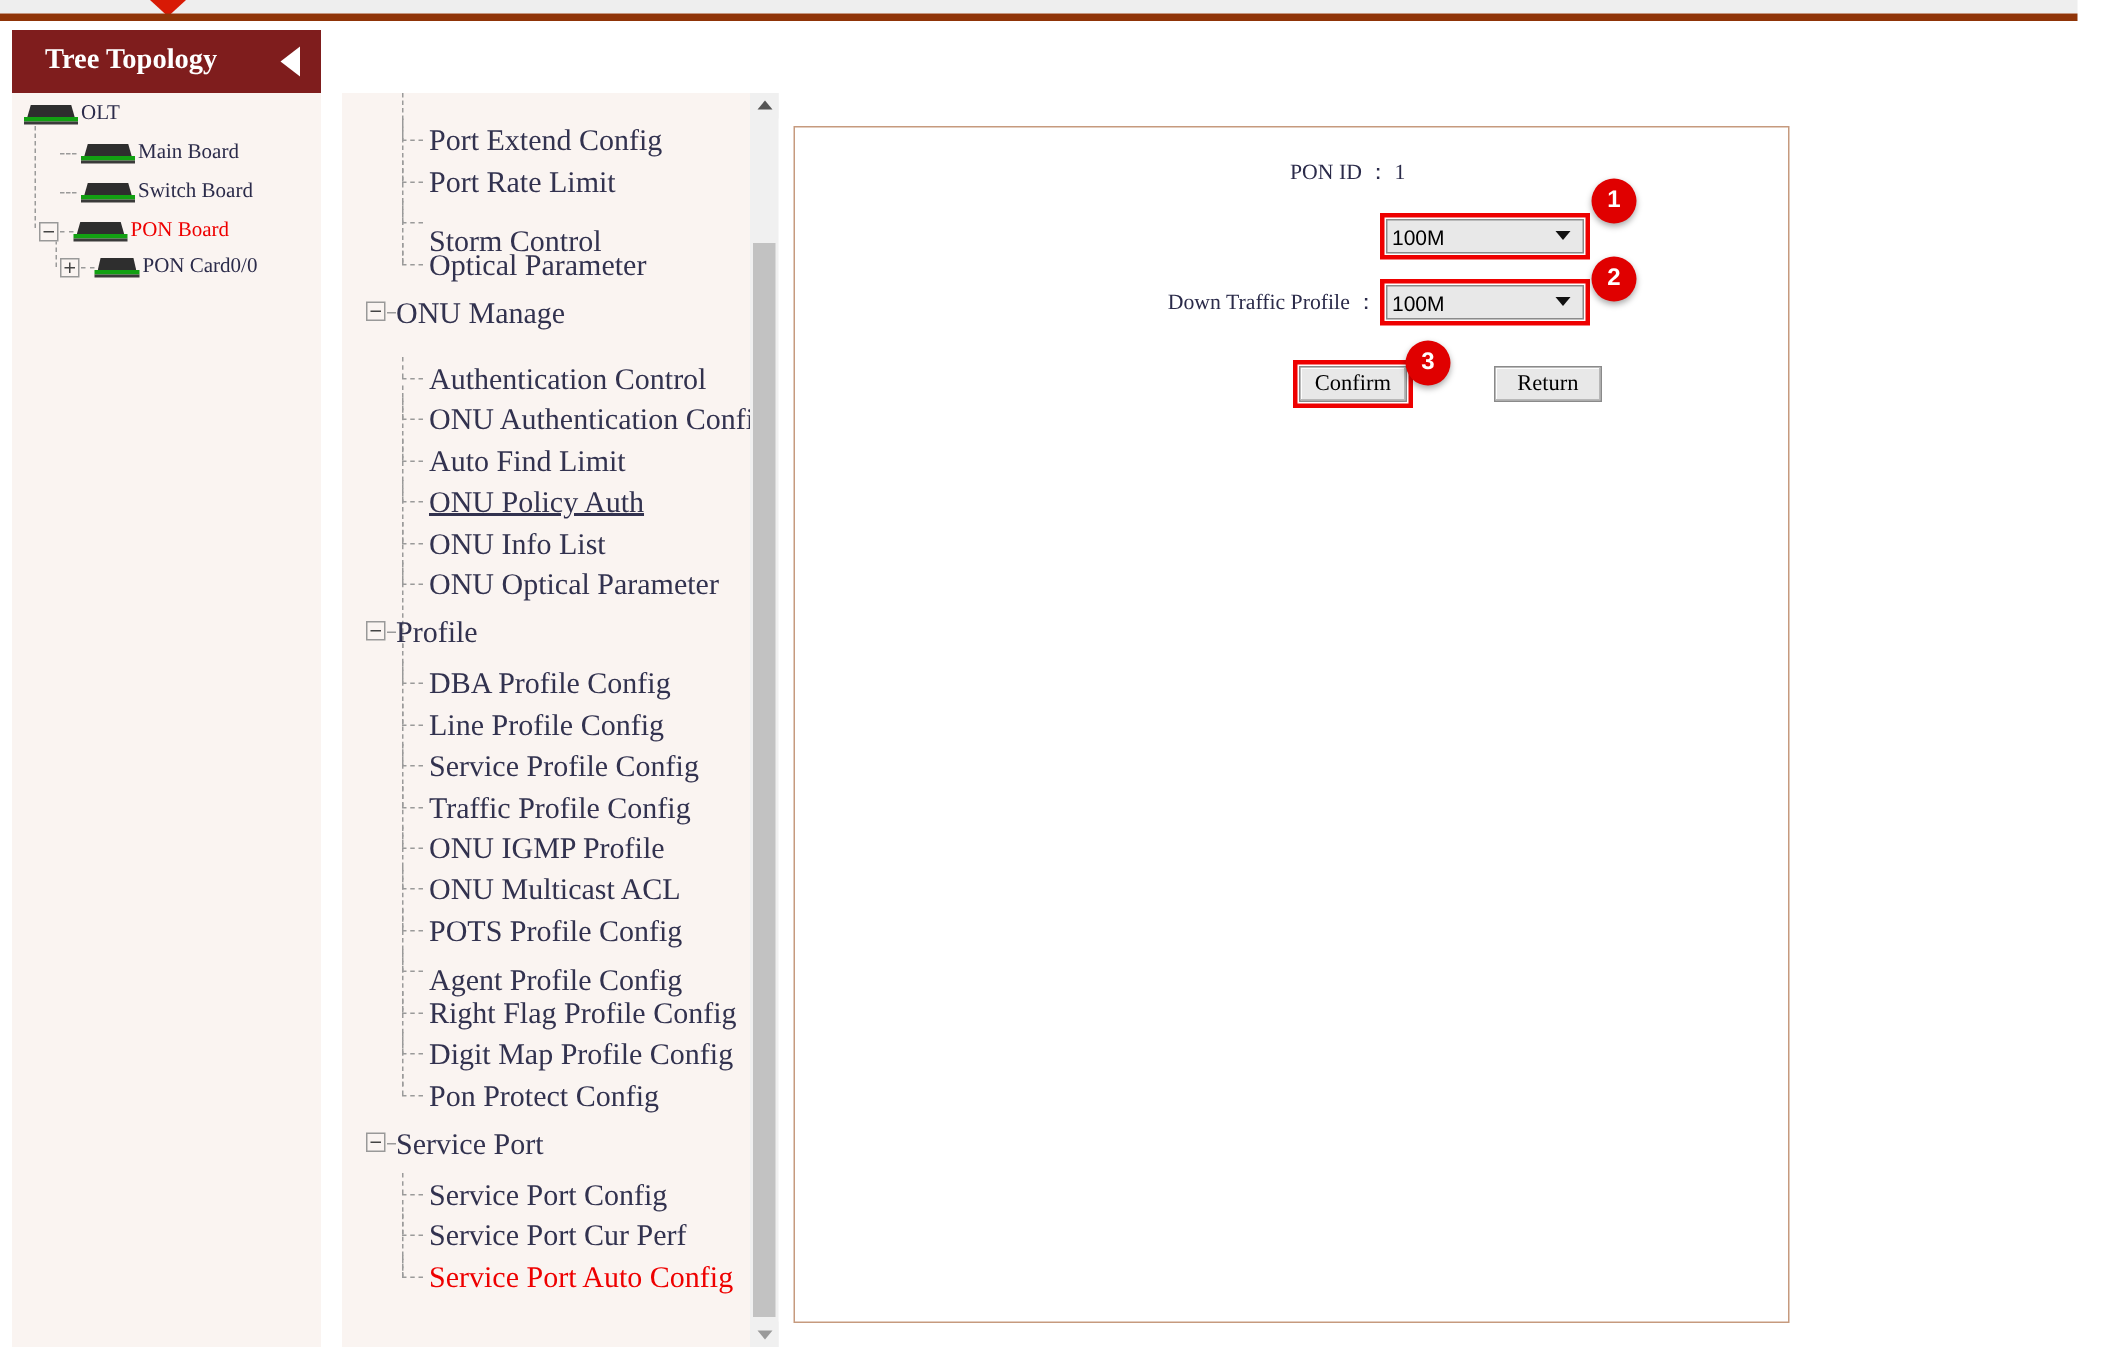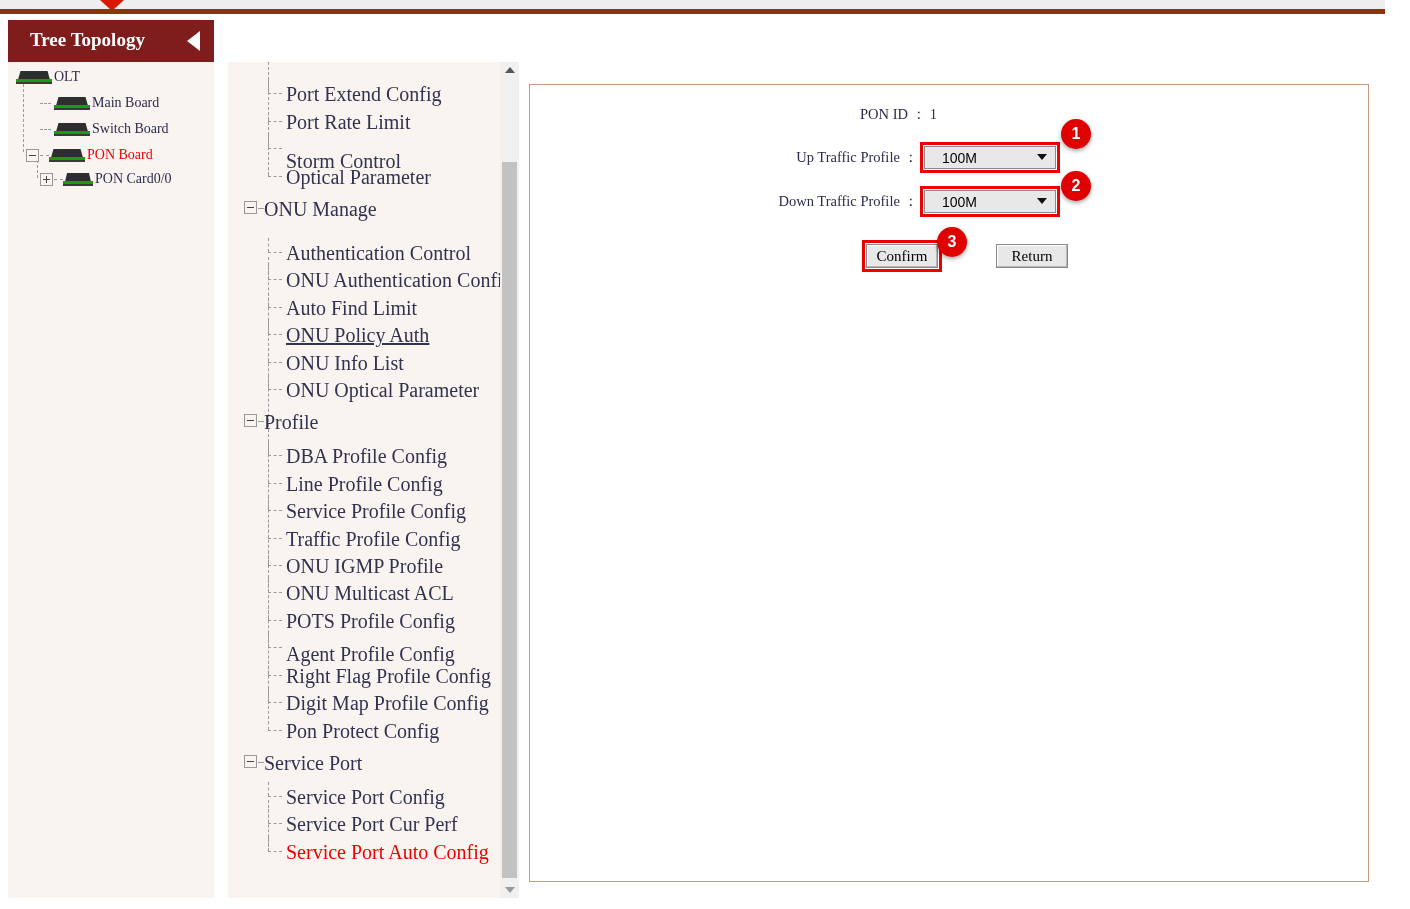--- a/index.html
+++ b/index.html
@@ -139,21 +139,21 @@
   }
   .sb-up i { top:5px; border-bottom:6px solid #555; }
   .sb-dn i { top:6px; border-top:6px solid #9a9a9a; }
   .sb-thumb {
     position:absolute; left:2px; top:100px; width:15px; height:716px;
     background:#c2c2c2; cursor:grab;
   }
 
   
   .content-panel {
-    position:absolute; left:529px; top:84px; width:840px; height:798px;
+    position:absolute; left:529px; top:84px; width:664px; height:798px;
     background:#ffffff; border:1px solid #c69a7e;
   }
   .watermark {
     position:absolute; left:96px; top:335px; width:200px; height:70px;
     user-select:none;
   }
   .wm-foro {
     position:absolute; left:0; top:8px;
     font-size:43px; font-weight:bold; color:#b9b9b9;
     font-family:"Liberation Sans", sans-serif; letter-spacing:-1px;
@@ -179,21 +179,21 @@
     font-size:14.5px; color:#2b2b4a; white-space:nowrap;
   }
   select.ddl {
     position:absolute; left:0; top:0;
     width:132px; height:23px;
     font-size:14px;
     font-family:"Liberation Sans", sans-serif;
     background:#e8e8e8;
     border:1px solid #8b8b8b;
     color:#000;
-    padding-left:17px;
+    padding-left:3px;
     -webkit-appearance:none; appearance:none;
     cursor:pointer;
   }
   .ddl-wrap { position:absolute; width:132px; height:23px; }
   .ddl-arrow {
     position:absolute; right:9px; top:8px; width:0; height:0;
     border-left:5px solid transparent; border-right:5px solid transparent;
     border-top:6px solid #111; pointer-events:none;
   }
   .hl-box {
@@ -348,23 +348,20 @@
       </div>
   </div>
 
   <div class="content-panel">
 
     <div class="form-area">
 
       <div class="ponid">PON ID ： 1</div>
 
       <div class="frow" style="left:0px; top:61px; width:600px;">
-        <div style="position:absolute; left:0; top:0; width:388px; height:24px;">
-          <div class="flabel">Up Traffic Profile ：</div>
-        </div>
         <div class="ddl-wrap" style="left:394px; top:0;">
           <select class="ddl" id="sel-up"><option value="100M">100M</option></select>
           <div class="ddl-arrow"></div>
         </div>
         <div class="hl-box" style="left:390px; top:-4px; width:140px; height:31px;"></div>
       </div>
 
       <div class="frow" style="left:0px; top:105px; width:600px;">
         <div style="position:absolute; left:0; top:0; width:388px; height:24px;">
           <div class="flabel">Down Traffic Profile ：</div>

